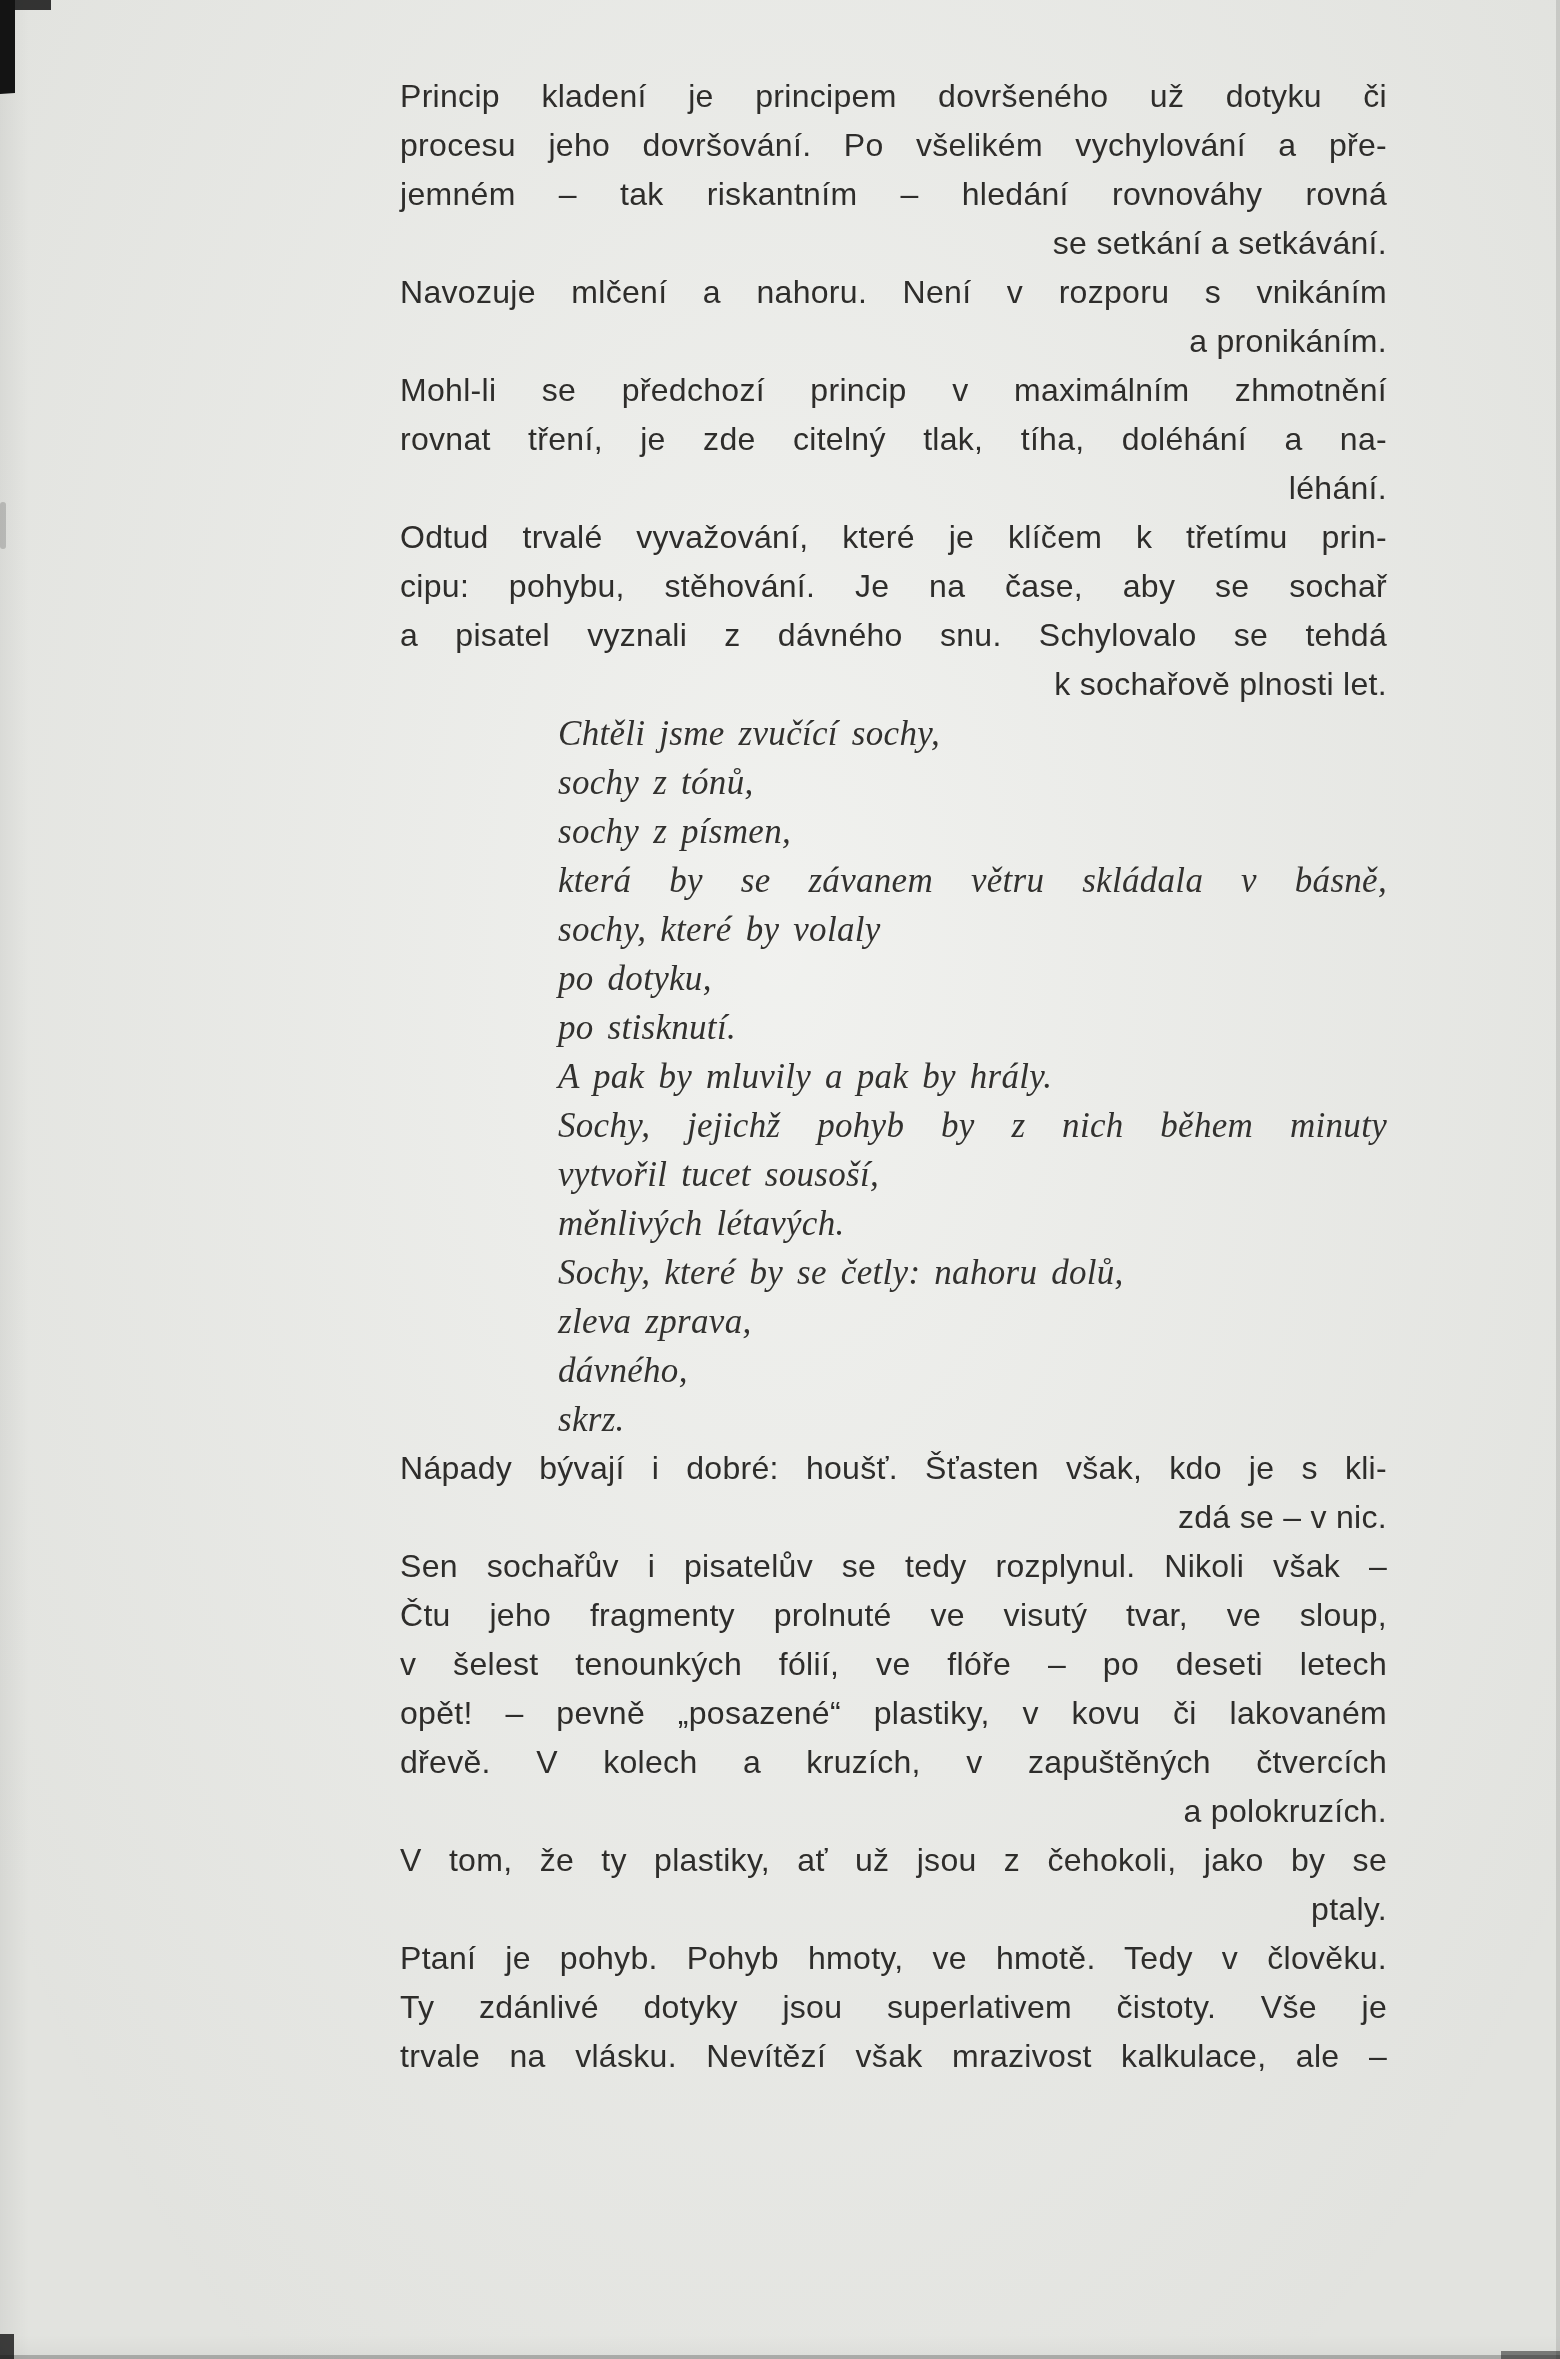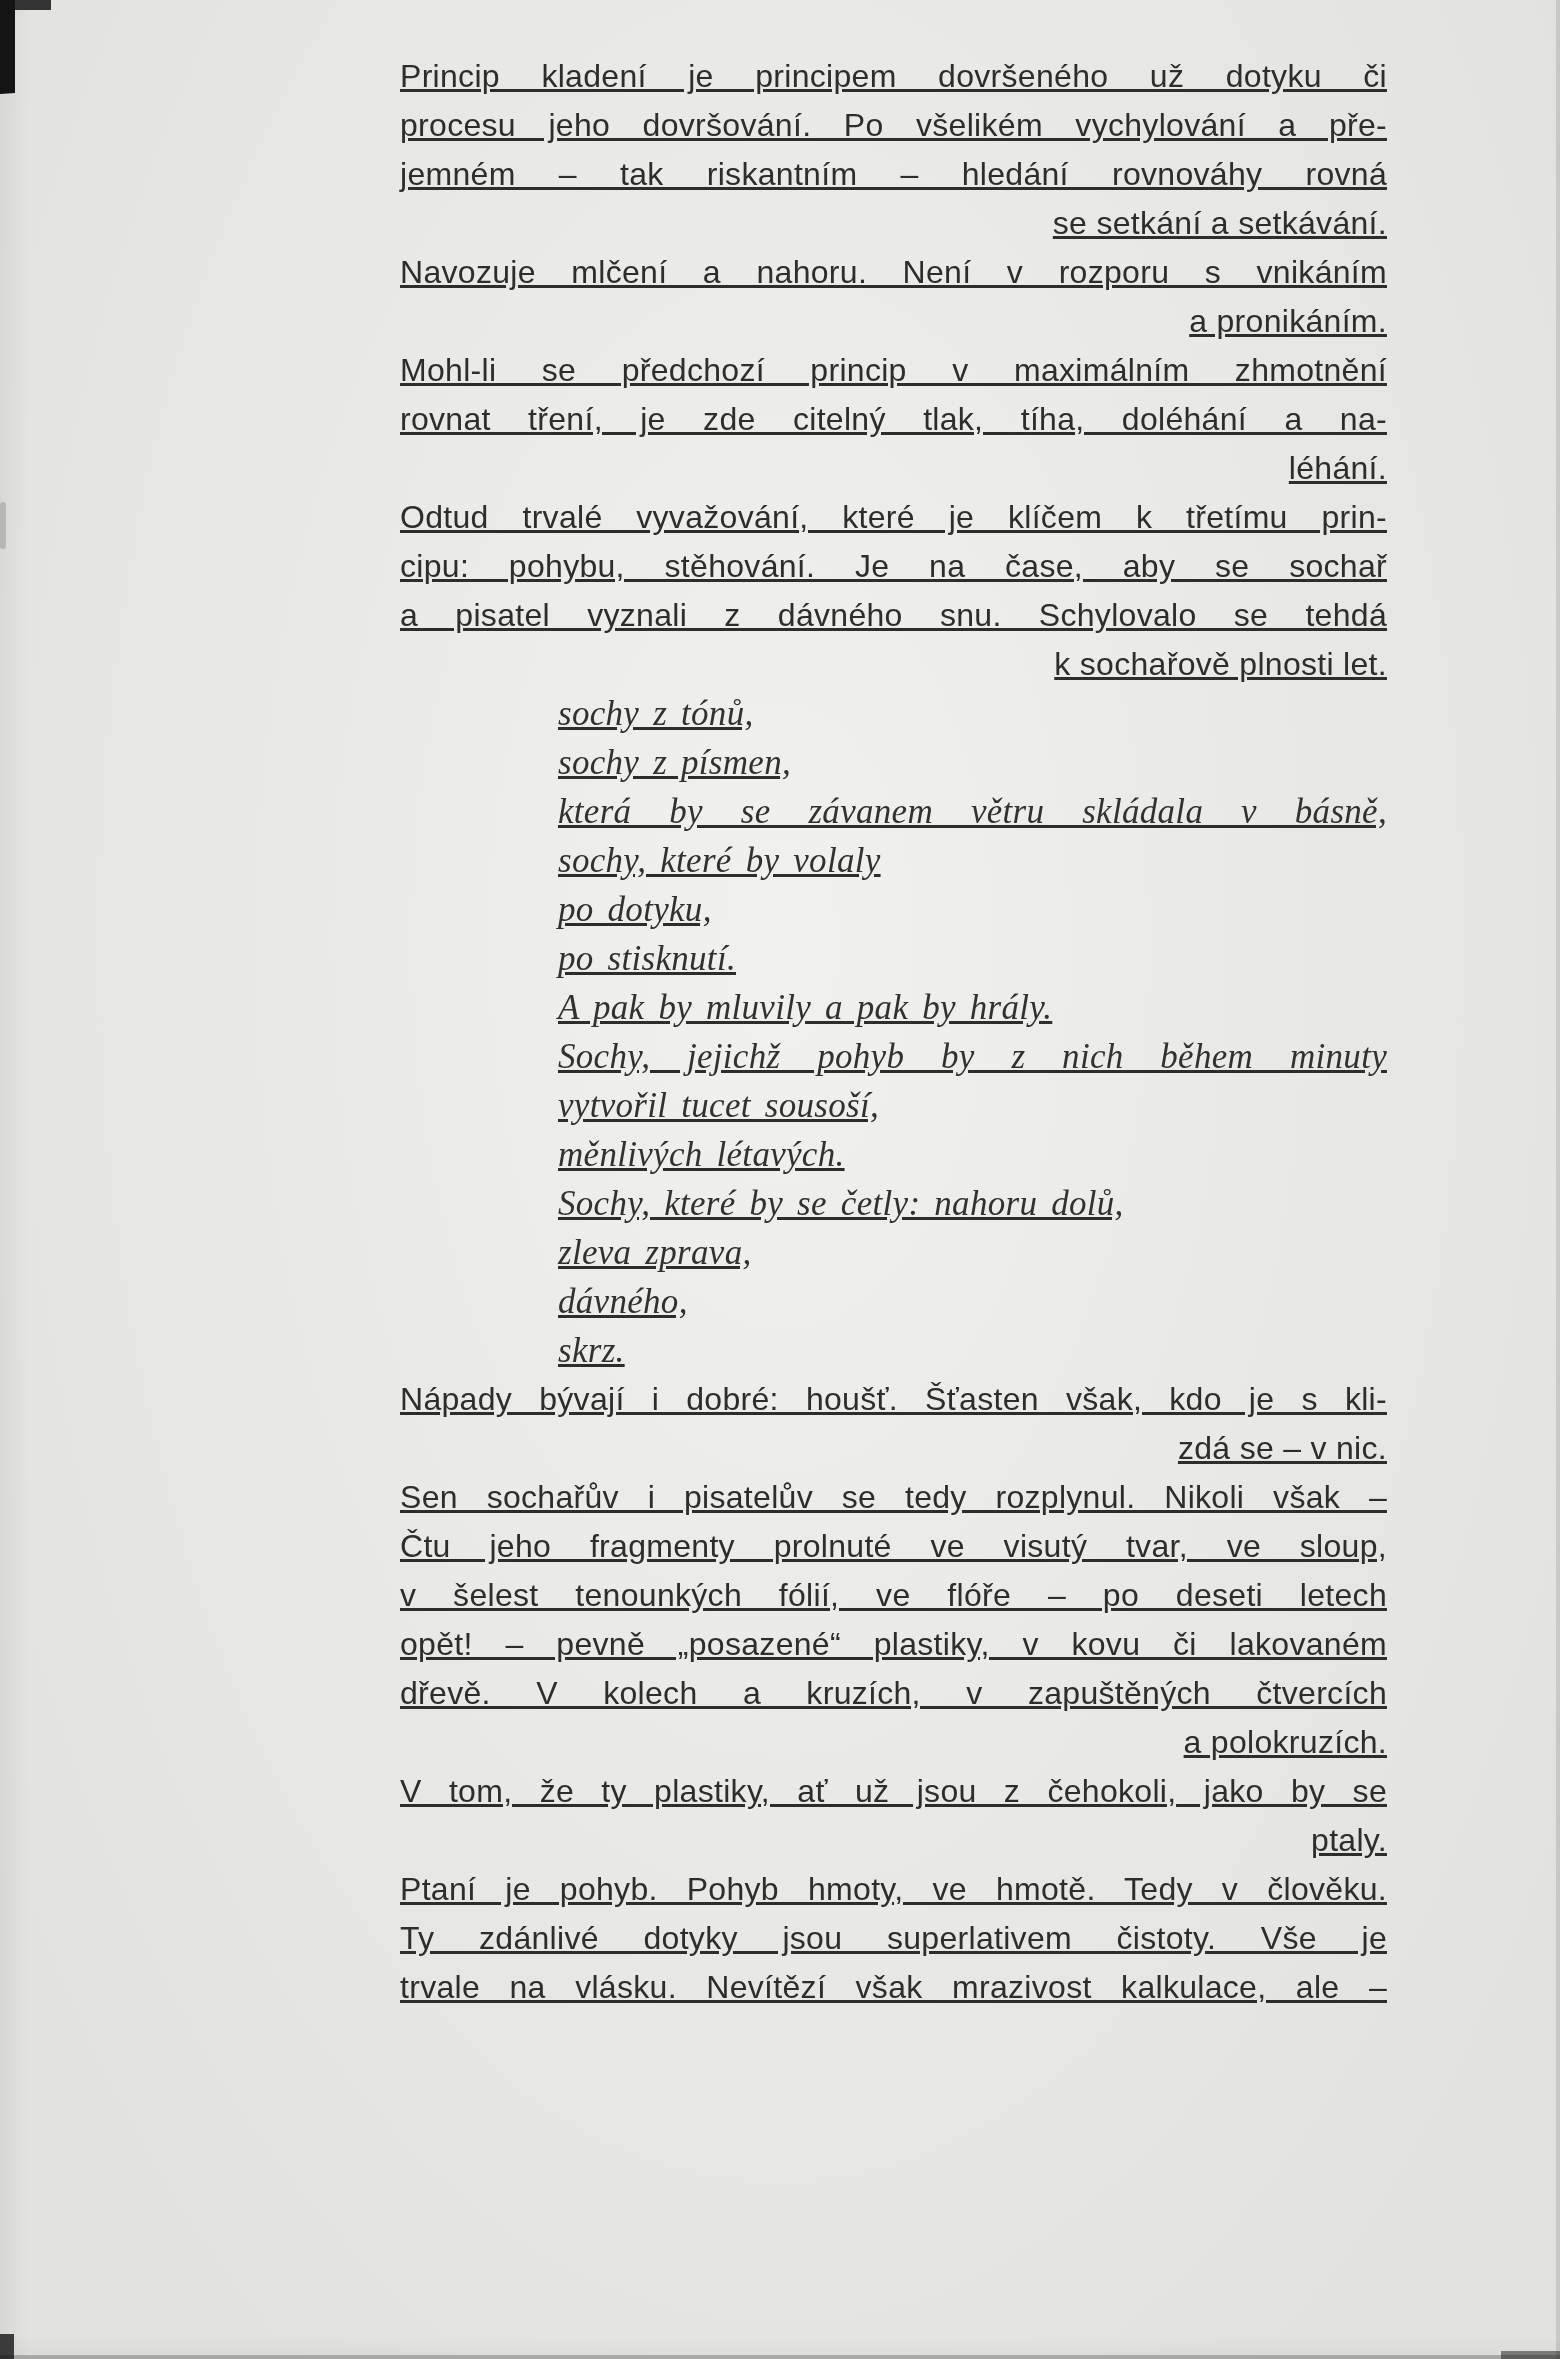--- a/index.html
+++ b/index.html
@@ -19,24 +19,23 @@
     background-image:
       radial-gradient(ellipse at 50% 40%, rgba(255,255,255,0.35), rgba(0,0,0,0.03) 85%),
       linear-gradient(90deg, rgba(0,0,0,0.05) 0px, rgba(0,0,0,0.0) 29px),
       linear-gradient(0deg, rgba(0,0,0,0.04) 0px, rgba(0,0,0,0.0) 24.4px);
     overflow: hidden;
     box-sizing: border-box;
   }
   .text-column {
     position: absolute;
     left: 400px;
-    top: 52px;
+    top: 72px;
     width: 987px;
     color: #2e2d2b;
-    text-decoration: underline;
   }
   .line {
     font-size: 32px;
     line-height: 49px;
     letter-spacing: 0.3px;
     white-space: normal;
   }
   
   .p {
     text-align: right;
@@ -92,20 +91,21 @@
       <div class="line p">se setkání a setkávání.</div>
       <div class="line pj">Navozuje mlčení a nahoru. Není v rozporu s vnikáním</div>
       <div class="line p">a pronikáním.</div>
       <div class="line pj">Mohl-li se předchozí princip v maximálním zhmotnění</div>
       <div class="line pj">rovnat tření, je zde citelný tlak, tíha, doléhání a na-</div>
       <div class="line p">léhání.</div>
       <div class="line pj">Odtud trvalé vyvažování, které je klíčem k třetímu prin-</div>
       <div class="line pj">cipu: pohybu, stěhování. Je na čase, aby se sochař</div>
       <div class="line pj">a pisatel vyznali z dávného snu. Schylovalo se tehdá</div>
       <div class="line p">k sochařově plnosti let.</div>
+      <div class="line v">Chtěli jsme zvučící sochy,</div>
       <div class="line v">sochy z tónů,</div>
       <div class="line v">sochy z písmen,</div>
       <div class="line vj">která by se závanem větru skládala v básně,</div>
       <div class="line v">sochy, které by volaly</div>
       <div class="line v">po dotyku,</div>
       <div class="line v">po stisknutí.</div>
       <div class="line v">A pak by mluvily a pak by hrály.</div>
       <div class="line vj">Sochy, jejichž pohyb by z nich během minuty</div>
       <div class="line v">vytvořil tucet sousoší,</div>
       <div class="line v">měnlivých létavých.</div>

